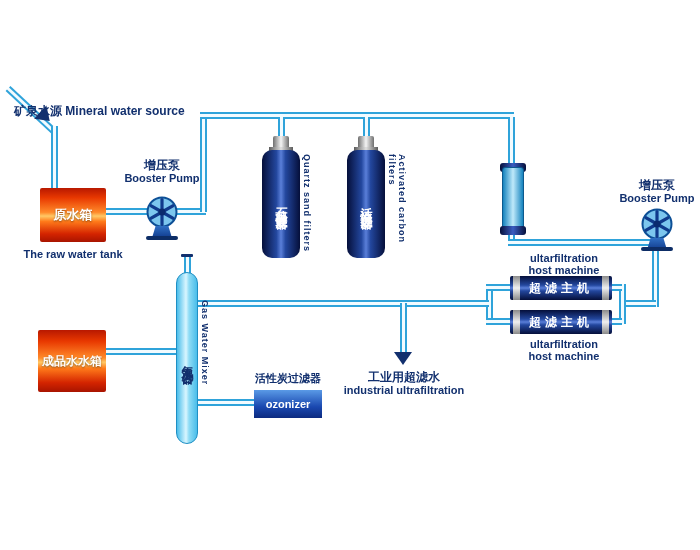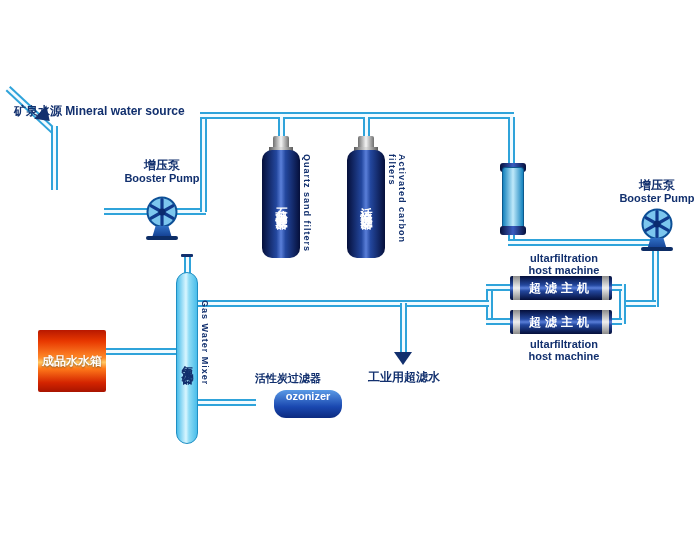--- a/index.html
+++ b/index.html
@@ -51,23 +51,23 @@
   .uf-cap { position:absolute; left:500px; width:26px; height:9px; border-radius:3px;
     background:linear-gradient(90deg,#050f3a,#3a5cc0 50%,#050f3a); }
 
   
   #mixer-col { position:absolute; left:176px; top:272px; width:22px; height:172px;
     border:1px solid #1f8fc4; border-radius:11px;
     background:linear-gradient(90deg,#49bdea 0%,#d9f6ff 45%,#8fdcf5 60%,#49bdea 100%); }
   #mixer-vent-cap { position:absolute; left:181px; top:254px; width:12px; height:3px; background:#12306e; border-radius:1px; }
 
   
-  #ozonizer-box { position:absolute; left:254px; top:390px; width:68px; height:28px; border-radius:12px;
+  #ozonizer-box { position:absolute; left:254px; top:390px; width:68px; height:28px; border-radius:0;
     background:linear-gradient(180deg,#5a9ae6 0%,#1a48b0 60%,#0c2a80 100%);
-    color:#fff; display:flex; justify-content:center; font-size:11px; font-weight:bold;margin-left:20px; }
+    color:#fff; display:flex; align-items:center; justify-content:center; font-size:11px; font-weight:bold; }
 
   
   .pump { position:absolute; }
   .pump-stand { position:absolute; width:20px; height:12px;
     background:linear-gradient(180deg,#2f6fc4,#103a8c);
     clip-path:polygon(18% 0,82% 0,100% 100%,0 100%); }
   .pump-base { position:absolute; width:32px; height:4px; background:#0d2d66; border-radius:2px; }
 
   
   .arrow-down { position:absolute; width:0; height:0;
@@ -102,20 +102,24 @@
   <div class="pipe pipe-v" style="left:400px; top:303px; height:50px;"></div>
   <div class="pipe pipe-h" style="left:104px; top:348px; width:74px;"></div>
   <div class="pipe pipe-h" style="left:196px; top:399px; width:60px;"></div>
   <div class="pipe pipe-v" style="left:184px; top:257px; height:16px;"></div>
 
   <div class="arrow-down" style="left:36px; top:110px; transform:rotate(-47deg);"></div>
   <div class="arrow-down" style="left:394px; top:352px;"></div>
 
   <div class="lbl zh12" style="left:14px; top:104px; width:230px;">矿泉水源 Mineral water source</div>
 
+  <div class="redtank" style="left:40px; top:188px; width:66px; height:54px;">
+    <span>原水箱</span>
+  </div>
+  <div class="lbl en11 center" style="left:4px; top:248px; width:138px;">The raw water tank</div>
 
   <div class="lbl center" style="left:110px; top:158px; width:104px;">
     <span class="zh12" style="display:block;">增压泵</span>
     <span class="en11" style="display:block;">Booster Pump</span>
   </div>
   <svg class="pump" style="left:146px; top:196px;" width="32" height="32" viewBox="0 0 32 32">
     <circle cx="16" cy="16" r="14.5" fill="#7cc6ee" stroke="#0d4f96" stroke-width="2"></circle>
     <g stroke="#103a8c" stroke-width="3.2" stroke-linecap="round">
       <line x1="16" y1="16" x2="16" y2="3.5"></line>
         <line x1="16" y1="16" x2="26.8" y2="9.8"></line>
@@ -192,15 +196,16 @@
   <div id="ozonizer-box">
     <span>ozonizer</span>
   </div>
 
   <div class="redtank" style="left:38px; top:330px; width:68px; height:62px; font-size:12px;">
     <span>成品水水箱</span>
   </div>
 
   <div class="lbl center" style="left:328px; top:370px; width:152px;">
     <span class="zh12" style="display:block;">工业用超滤水</span>
+    <span class="en11" style="display:block;">industrial ultrafiltration</span>
   </div>
 
 </div>
 
 </body></html>

